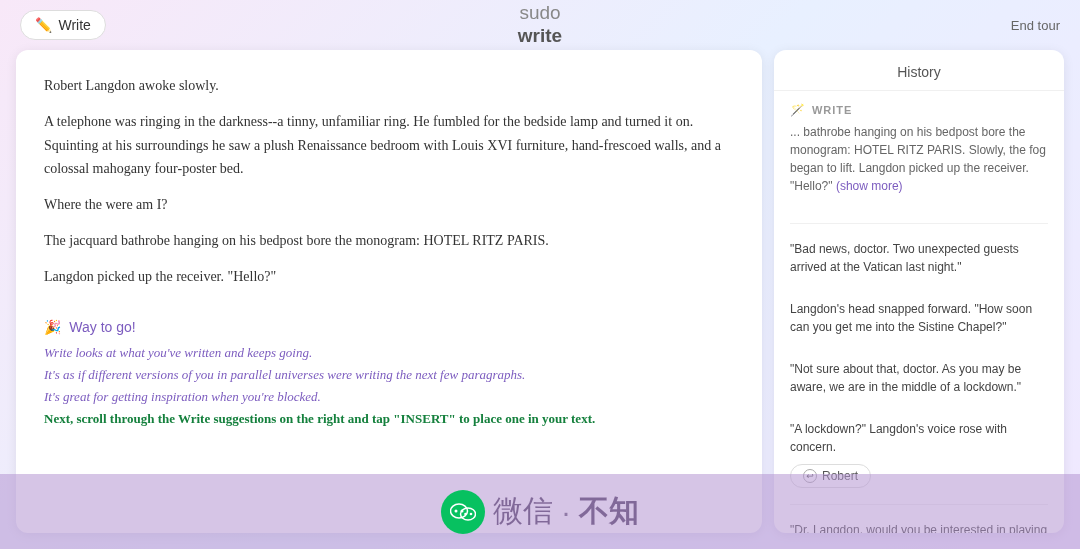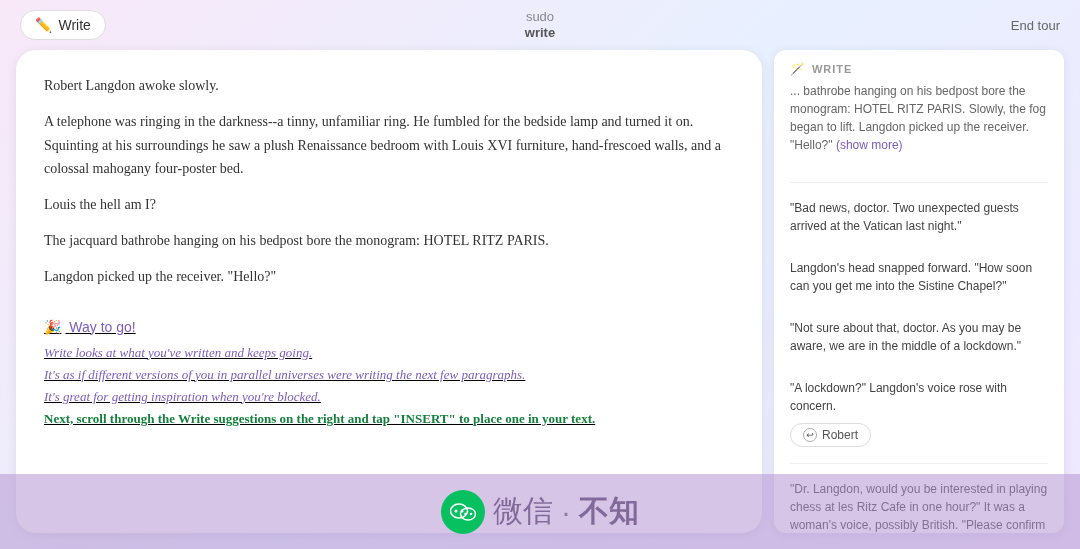--- a/index.html
+++ b/index.html
@@ -49,21 +49,21 @@
     .write-btn .pencil-icon {
       color: #555;
       font-size: 14px;
     }
 
     .sudo-write-logo {
       position: absolute;
       left: 50%;
       transform: translateX(-50%);
       text-align: center;
-      font-size: 13px;
+      font-size: 19px;
       color: #888;
       line-height: 1.2;
     }
 
     .sudo-write-logo .sudo {
       display: block;
     }
 
     .sudo-write-logo .write-text {
       display: block;
@@ -84,42 +84,41 @@
       display: flex;
       height: calc(549px - 50px);
       gap: 0;
       padding: 0 16px 16px 16px;
     }
 
     
     .editor-panel {
       flex: 1;
       background: white;
-      border-radius: 20px;
+      border-radius: 12px;
       padding: 24px 28px;
       overflow-y: auto;
       margin-right: 12px;
       box-shadow: 0 2px 12px rgba(0,0,0,0.08);
     }
 
     .editor-text {
       font-family: 'Georgia', serif;
       font-size: 14px;
       line-height: 1.7;
       color: #333;
     }
 
     .editor-text p {
       margin-bottom: 12px;
     }
 
     .suggestion-box {
       margin-top: 20px;
       padding-top: 10px;
-      text-decoration: underline;
     }
 
     .suggestion-title {
       color: #666;
       font-size: 14px;
       margin-bottom: 10px;
     }
 
     .suggestion-title .emoji {
       margin-right: 4px;
@@ -310,38 +309,39 @@
 
   <button class="end-tour-btn">End tour</button>
 </div>
 
 <div class="main-content">
 
   <div class="editor-panel">
     <div class="editor-text">
       <p>Robert Langdon awoke slowly.</p>
       <p>A telephone was ringing in the darkness--a tinny, unfamiliar ring. He fumbled for the bedside lamp and turned it on. Squinting at his surroundings he saw a plush Renaissance bedroom with Louis XVI furniture, hand-frescoed walls, and a colossal mahogany four-poster bed.</p>
-      <p>Louis the hell am I?</p>
+      <p>Where the were am I?</p>
       <p>The jacquard bathrobe hanging on his bedpost bore the monogram: HOTEL RITZ PARIS.</p>
       <p>Langdon picked up the receiver. "Hello?"</p>
     </div>
 
     <div class="suggestion-box">
       <div class="suggestion-title">
         <span class="emoji">🎉</span>
         <span class="title-text">Way to go!</span>
       </div>
       <p class="suggestion-item">Write looks at what you've written and keeps going.</p>
       <p class="suggestion-item">It's as if different versions of you in parallel universes were writing the next few paragraphs.</p>
       <p class="suggestion-item">It's great for getting inspiration when you're blocked.</p>
       <p class="suggestion-item bold-cta">Next, scroll through the Write suggestions on the right and tap "INSERT" to place one in your text.</p>
     </div>
   </div>
 
   <div class="history-panel">
+    <div class="history-header">History</div>
 
     <div class="history-section">
       <div class="write-label">
         <span class="wand-icon">🪄</span>
         <span>WRITE</span>
       </div>
       <div class="history-excerpt">
         <span>... bathrobe hanging on his bedpost bore the monogram: HOTEL RITZ PARIS. Slowly, the fog began to lift. Langdon picked up the receiver. "Hello?"</span>
         <a class="show-more" href="#">(show more)</a>
       </div>

